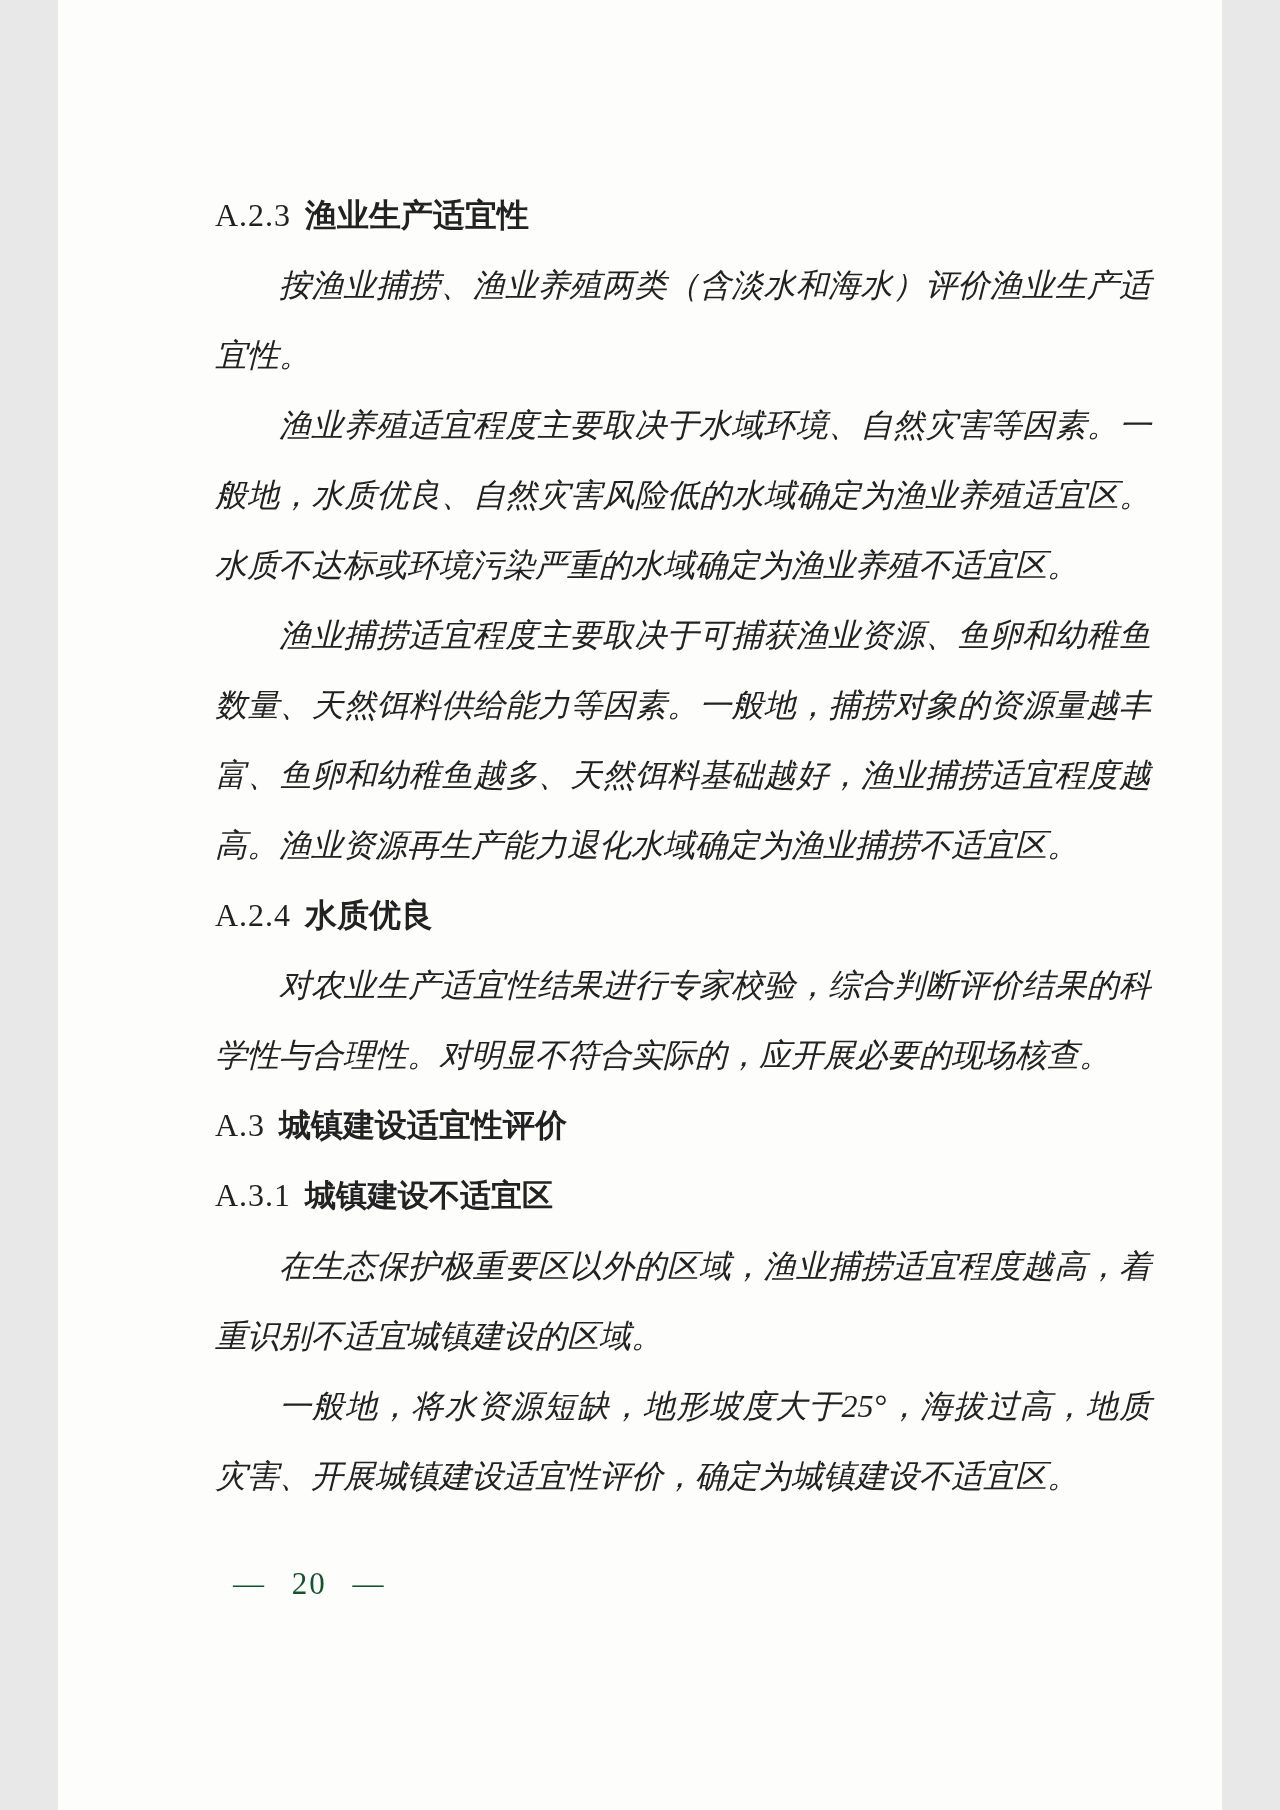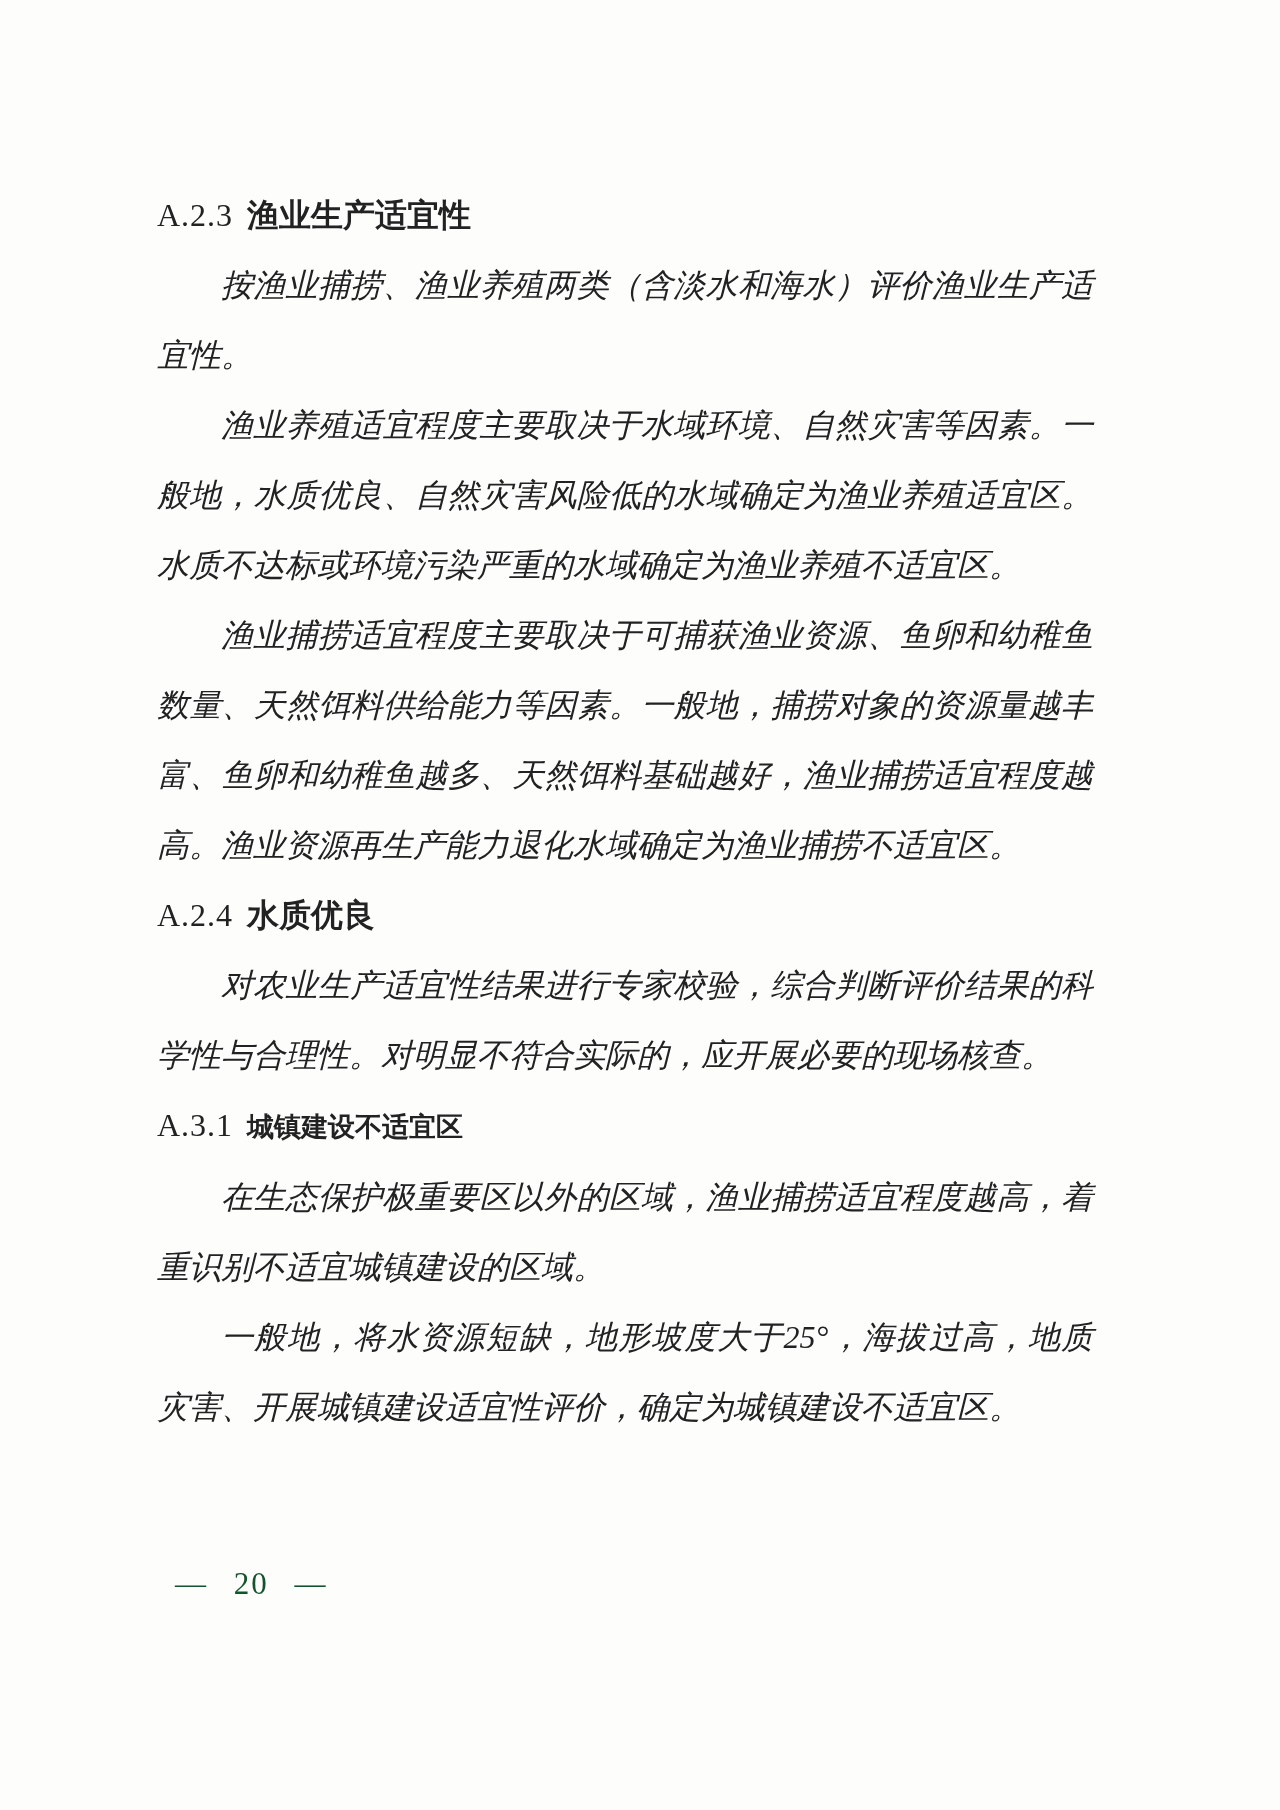--- a/index.html
+++ b/index.html
@@ -2,21 +2,21 @@
 <html lang="zh"><head>
 <meta charset="utf-8">
 <style>
   html, body {
     margin: 0;
     padding: 0;
     background: #e8e8e8;
   }
   .page {
     position: relative;
-    width: 1280px;
+    width: 1164px;
     height: 1810px;
     margin: 0 auto;
     background: #fdfdfc;
     color: #222222;
     overflow: hidden;
   }
   .content {
     position: absolute;
     left: 157px;
     top: 180px;
@@ -44,21 +44,21 @@
     font-family: "Liberation Serif", "DejaVu Serif", serif;
     font-weight: normal;
     letter-spacing: 1px;
   }
   .heading .title {
     font-family: "Liberation Sans", "DejaVu Sans", sans-serif;
     font-weight: bold;
     margin-left: 14px;
   }
   .heading.sub .title {
-    font-size: 27px;
+    font-size: 31px;
   }
   .page-footer {
     position: absolute;
     left: 175px;
     top: 1562px;
     font-family: "Liberation Serif", "DejaVu Serif", serif;
     font-size: 31px;
     line-height: 44px;
     color: #14532d;
     word-spacing: 16px;
@@ -76,20 +76,21 @@
     <p>按渔业捕捞、渔业养殖两类（含淡水和海水）评价渔业生产适宜性。</p>
 
     <p>渔业养殖适宜程度主要取决于水域环境、自然灾害等因素。一般地，水质优良、自然灾害风险低的水域确定为渔业养殖适宜区。水质不达标或环境污染严重的水域确定为渔业养殖不适宜区。</p>
 
     <p>渔业捕捞适宜程度主要取决于可捕获渔业资源、鱼卵和幼稚鱼数量、天然饵料供给能力等因素。一般地，捕捞对象的资源量越丰富、鱼卵和幼稚鱼越多、天然饵料基础越好，渔业捕捞适宜程度越高。渔业资源再生产能力退化水域确定为渔业捕捞不适宜区。</p>
 
     <h3 class="heading"><span class="num">A.2.4</span><span class="title">水质优良</span></h3>
 
     <p>对农业生产适宜性结果进行专家校验，综合判断评价结果的科学性与合理性。对明显不符合实际的，应开展必要的现场核查。</p>
 
+    <h3 class="heading"><span class="num">A.3</span><span class="title">城镇建设适宜性评价</span></h3>
 
     <h3 class="heading sub"><span class="num">A.3.1</span><span class="title">城镇建设不适宜区</span></h3>
 
     <p>在生态保护极重要区以外的区域，渔业捕捞适宜程度越高，着重识别不适宜城镇建设的区域。</p>
 
     <p>一般地，将水资源短缺，地形坡度大于25°，海拔过高，地质灾害、开展城镇建设适宜性评价，确定为城镇建设不适宜区。</p>
 
   </div>
 
   <div class="page-footer">— 20 —</div>

